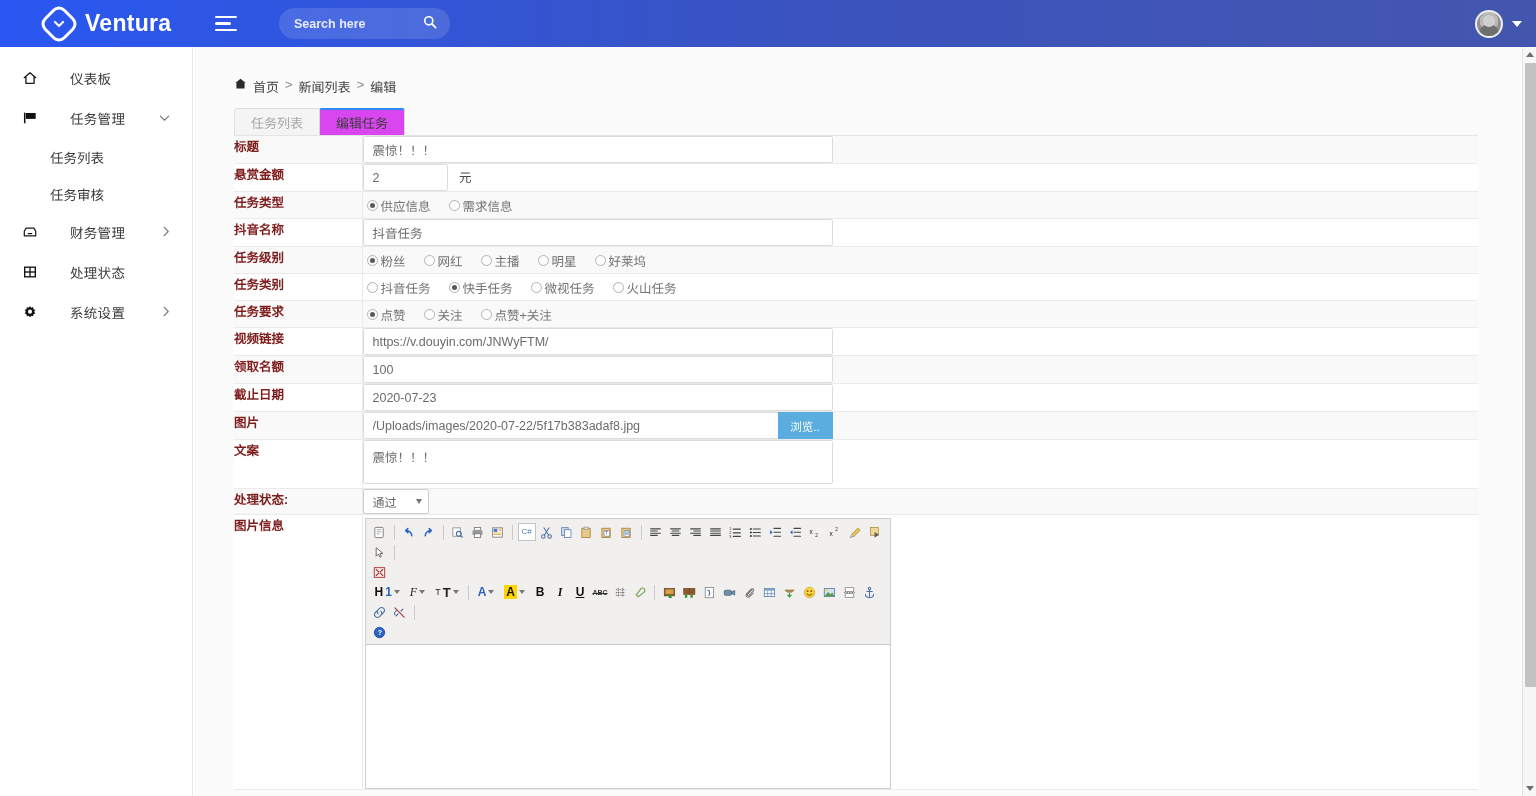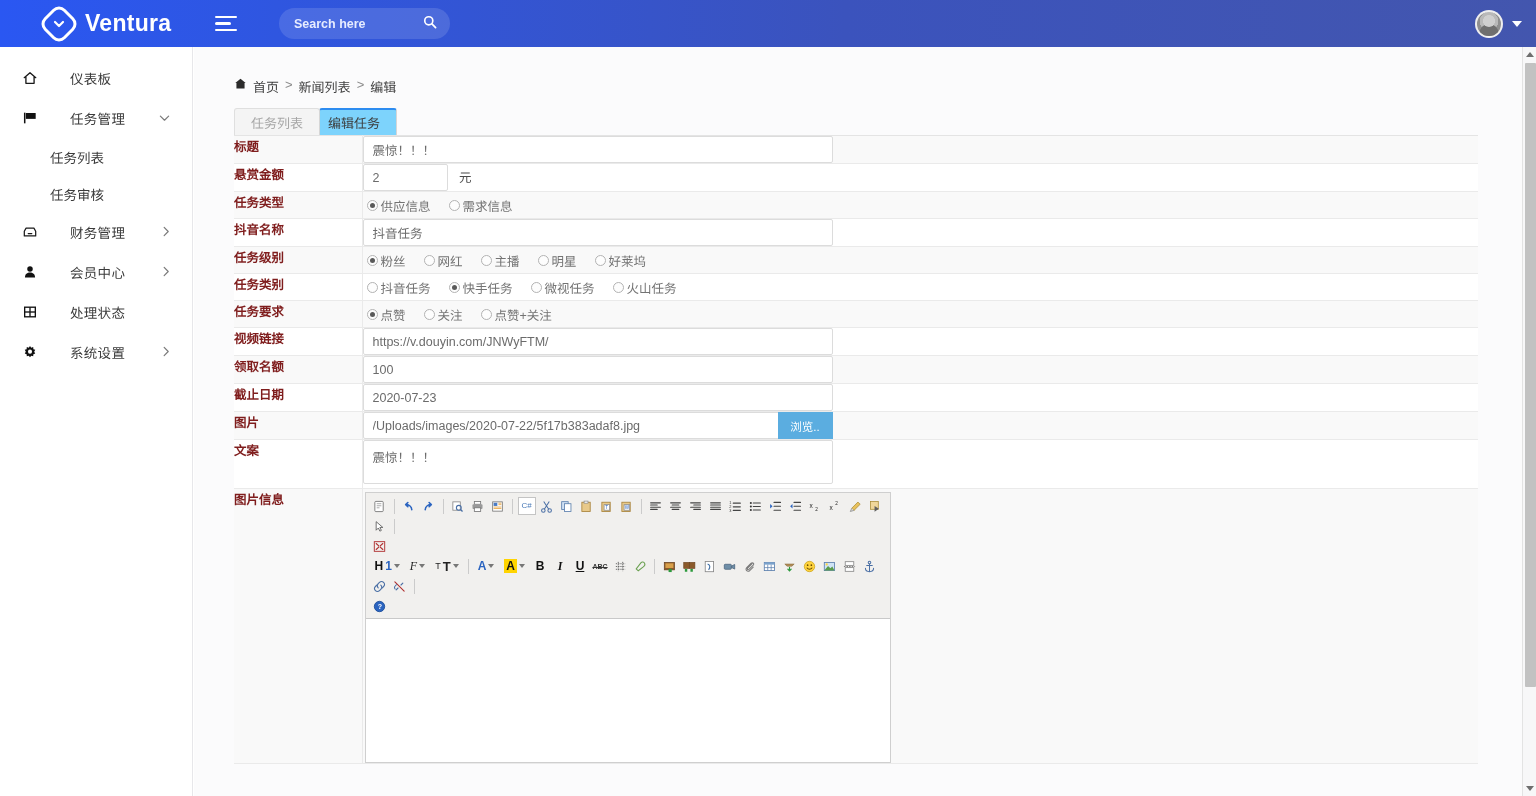--- a/index.html
+++ b/index.html
@@ -131,24 +131,24 @@
   #tabs { display: flex; align-items: flex-end; height: 27px; }
   .tab {
     height: 27px; padding: 0 16px;
     font-size: 13px; display: flex; align-items: center;
     border: 1px solid #dfdfdf; border-bottom: none;
     background: #f4f4f4; color: #a6a6a6;
     border-radius: 3px 3px 0 0; cursor: pointer;
     margin-right: -1px;
   }
   .tab.active {
-    background: #7dd3fc; color: #3c3c3c;
+    background: #d946ef; color: #3c3c3c;
     border-top: 2px solid #2d8cf0;
     border-left-color: #d6d6d6; border-right-color: #d6d6d6;
-    position: relative; z-index: 3; padding-left: 8px;
+    position: relative; z-index: 3;
   }
 
   
   #form-table {
     width: 1244px;
     border-collapse: collapse;
     background: #fff;
     border-top: 1px solid #e4e4e4;
     table-layout: fixed;
   }
@@ -337,34 +337,20 @@
       </svg>
     </span>
     <span class="lbl">财务管理</span>
     <span class="arr">
       <svg width="8" height="11" viewBox="0 0 8 12">
           <polyline points="2,1.5 6.4,6 2,10.5" fill="none" stroke="#7a7a7a" stroke-width="1.3" stroke-linecap="round" stroke-linejoin="round"></polyline>
         </svg>
     </span>
   </div>
 
-  <div class="nav-item">
-    <span class="ic">
-      <svg width="16" height="16" viewBox="0 0 18 18">
-        <circle cx="9" cy="5.6" r="3.1" fill="#111"></circle>
-        <path d="M3.3 15.2 C3.3 11.4 6 9.7 9 9.7 C12 9.7 14.7 11.4 14.7 15.2 Z" fill="#111"></path>
-      </svg>
-    </span>
-    <span class="lbl">会员中心</span>
-    <span class="arr">
-      <svg width="8" height="11" viewBox="0 0 8 12">
-          <polyline points="2,1.5 6.4,6 2,10.5" fill="none" stroke="#7a7a7a" stroke-width="1.3" stroke-linecap="round" stroke-linejoin="round"></polyline>
-        </svg>
-    </span>
-  </div>
 
   <div class="nav-item">
     <span class="ic">
       <svg width="16" height="16" viewBox="0 0 18 18">
         <rect x="3" y="3.6" width="12" height="10.8" fill="none" stroke="#111" stroke-width="1.5"></rect>
         <line x1="9" y1="3.6" x2="9" y2="14.4" stroke="#111" stroke-width="1.5"></line>
         <line x1="3" y1="9" x2="15" y2="9" stroke="#111" stroke-width="1.5"></line>
       </svg>
     </span>
     <span class="lbl">处理状态</span>
@@ -552,20 +538,29 @@
           </td>
         </tr>
 
         <tr>
           <td class="lbl-cell">文案</td>
           <td class="val-cell">
             <textarea class="tarea" style="">震惊！！！</textarea>
           </td>
         </tr>
 
+        <tr>
+          <td class="lbl-cell">处理状态:</td>
+          <td class="val-cell">
+            <div class="sel">
+              <span>通过</span>
+              <span class="cv"></span>
+            </div>
+          </td>
+        </tr>
 
         <tr>
           <td class="lbl-cell">图片信息</td>
           <td class="val-cell">
             <div id="editor-wrap">
 
               <div id="editor-toolbar">
 
                 <div class="tb-row">
                   <span class="tb-btn">

